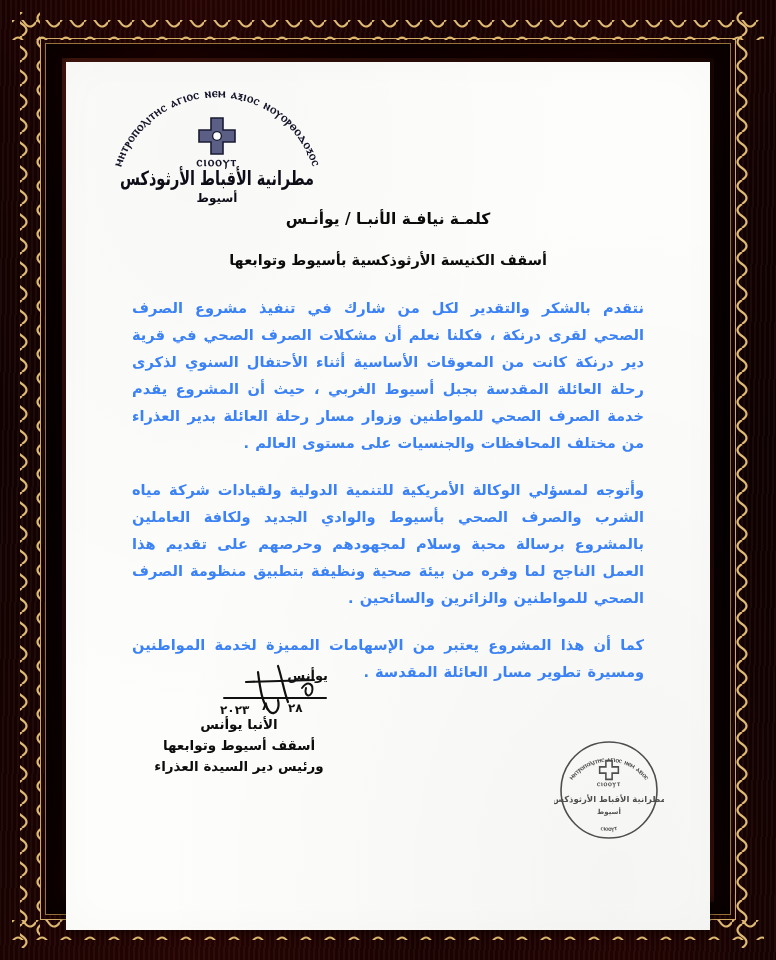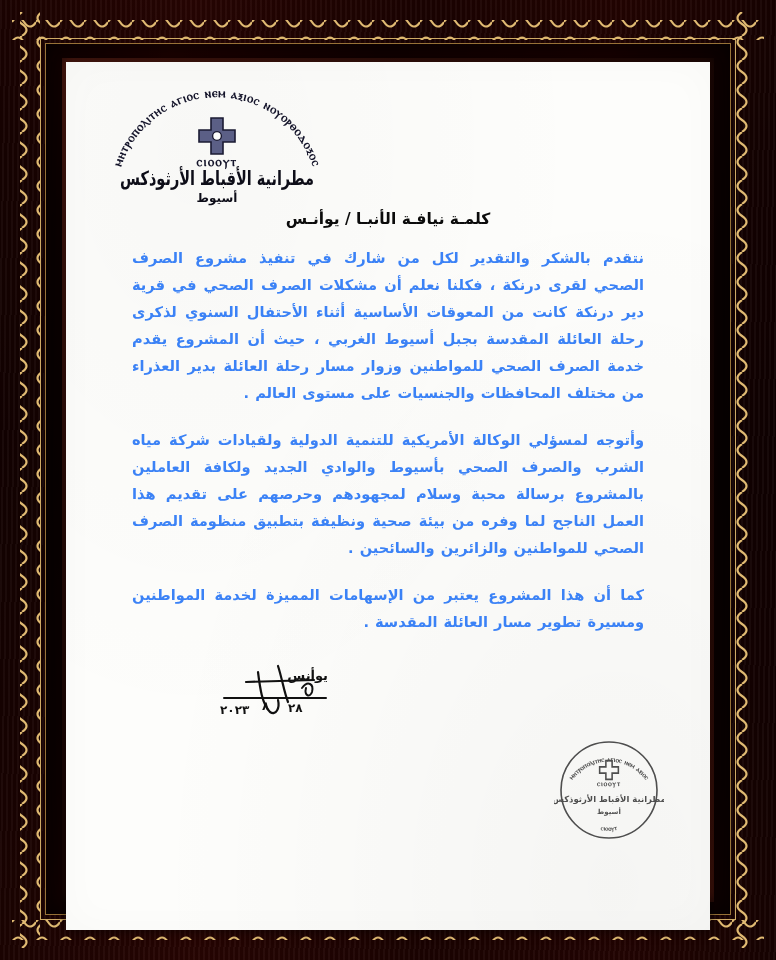--- a/index.html
+++ b/index.html
@@ -68,21 +68,21 @@
   .letterhead svg{display:block;width:100%;height:100%;}
 
   
   .content{
     position:absolute;left:0;right:0;top:148px;
     direction:rtl;text-align:right;
     font-family:"DejaVu Sans","Liberation Sans",sans-serif;
   }
   .title{
     text-align:center;font-weight:bold;font-size:15.5px;color:#0b0b0b;
-    letter-spacing:.5px;margin:0 0 16px 0;
+    letter-spacing:.5px;margin:0 0 24px 0;
   }
   .subtitle{
     text-align:center;font-weight:bold;font-size:14.5px;color:#0b0b0b;
     margin:0 0 26px 0;
   }
   .para{
     margin:0 66px 20px 66px;
     font-size:14.6px;font-weight:bold;color:#3b82f6;
     line-height:27px;text-align:justify;text-align-last:right;
     word-spacing:1px;
@@ -152,40 +152,46 @@
         </g>
         <text x="115" y="88" text-anchor="middle" font-size="13" font-weight="bold" fill="#14142a" font-family="'DejaVu Sans',sans-serif" letter-spacing="1.2">ⲥⲓⲟⲟⲩⲧ</text>
         <text x="115" y="107" text-anchor="middle" font-size="14.5" font-weight="bold" fill="#0d0d18" font-family="'DejaVu Sans',sans-serif" direction="rtl" transform="scale(1,1.35) translate(0,-27.5)">مطرانية الأقباط الأرثوذكس</text>
         <text x="115" y="124" text-anchor="middle" font-size="12" font-weight="bold" fill="#0d0d18" font-family="'DejaVu Sans',sans-serif" direction="rtl">أسيوط</text>
       </svg>
     </div>
 
     <div class="content">
 
       <h1 class="title">كلمـة نيافـة الأنبـا / يوأنـس</h1>
+      <h2 class="subtitle">أسقف الكنيسة الأرثوذكسية بأسيوط وتوابعها</h2>
 
       <p class="para p1">نتقدم بالشكر والتقدير لكل من شارك في تنفيذ مشروع الصرف الصحي لقرى درنكة ، فكلنا نعلم أن مشكلات الصرف الصحي في قرية دير درنكة كانت من المعوقات الأساسية أثناء الأحتفال السنوي لذكرى رحلة العائلة المقدسة بجبل أسيوط الغربي ، حيث أن المشروع يقدم خدمة الصرف الصحي للمواطنين وزوار مسار رحلة العائلة بدير العذراء من مختلف المحافظات والجنسيات على مستوى العالم .</p>
       <p class="para p2">وأتوجه لمسؤلي الوكالة الأمريكية للتنمية الدولية ولقيادات شركة مياه الشرب والصرف الصحي بأسيوط والوادي الجديد ولكافة العاملين بالمشروع برسالة محبة وسلام لمجهودهم وحرصهم على تقديم هذا العمل الناجح لما وفره من بيئة صحية ونظيفة بتطبيق منظومة الصرف الصحي للمواطنين والزائرين والسائحين .</p>
       <p class="para p3">كما أن هذا المشروع يعتبر من الإسهامات المميزة لخدمة المواطنين ومسيرة تطوير مسار العائلة المقدسة .</p>
 
     </div>
 
     <div class="sig-wrap">
       <div class="sig-mark">
         <svg viewBox="0 0 180 62" aria-hidden="true">
           <path d="M8 40 L110 40" stroke="#111" stroke-width="2" fill="none" stroke-linecap="round"></path>
           <path d="M42 14 C44 30 46 46 54 54 C60 58 64 50 62 42" stroke="#111" stroke-width="2.2" fill="none" stroke-linecap="round"></path>
           <path d="M30 24 L98 22" stroke="#111" stroke-width="2.2" fill="none" stroke-linecap="round"></path>
           <path d="M62 8 C66 20 68 34 72 44" stroke="#111" stroke-width="2.2" fill="none" stroke-linecap="round"></path>
           <path d="M86 30 C92 22 98 26 96 34 C94 40 88 38 90 30" stroke="#111" stroke-width="2" fill="none" stroke-linecap="round"></path>
           <text x="112" y="22" font-size="13" fill="#111" font-weight="bold" font-family="'DejaVu Sans',sans-serif" direction="rtl">يوأنس</text>
           <text x="72" y="54" font-size="12" fill="#111" font-weight="bold" font-family="'DejaVu Sans',sans-serif">٢٨</text>
           <text x="46" y="52" font-size="12" fill="#111" font-weight="bold" font-family="'DejaVu Sans',sans-serif">٨</text>
           <text x="4" y="56" font-size="12" fill="#111" font-weight="bold" font-family="'DejaVu Sans',sans-serif">٢٠٢٣</text>
         </svg>
+      </div>
+      <div class="sig-lines">
+        <div>الأنبا يوأنس</div>
+        <div>أسقف أسيوط وتوابعها</div>
+        <div>ورئيس دير السيدة العذراء</div>
       </div>
     </div>
 
     <div class="seal">
       <svg viewBox="0 0 110 112" aria-hidden="true">
         <defs>
           <path id="sealArc" d="M 10 64 A 46 46 0 0 1 100 64"></path>
           <path id="sealArcBot" d="M 12 62 A 44 44 0 0 0 98 62"></path>
         </defs>
         <circle cx="55" cy="56" r="48" fill="none" stroke="#2a2a2a" stroke-width="1.6"></circle>

